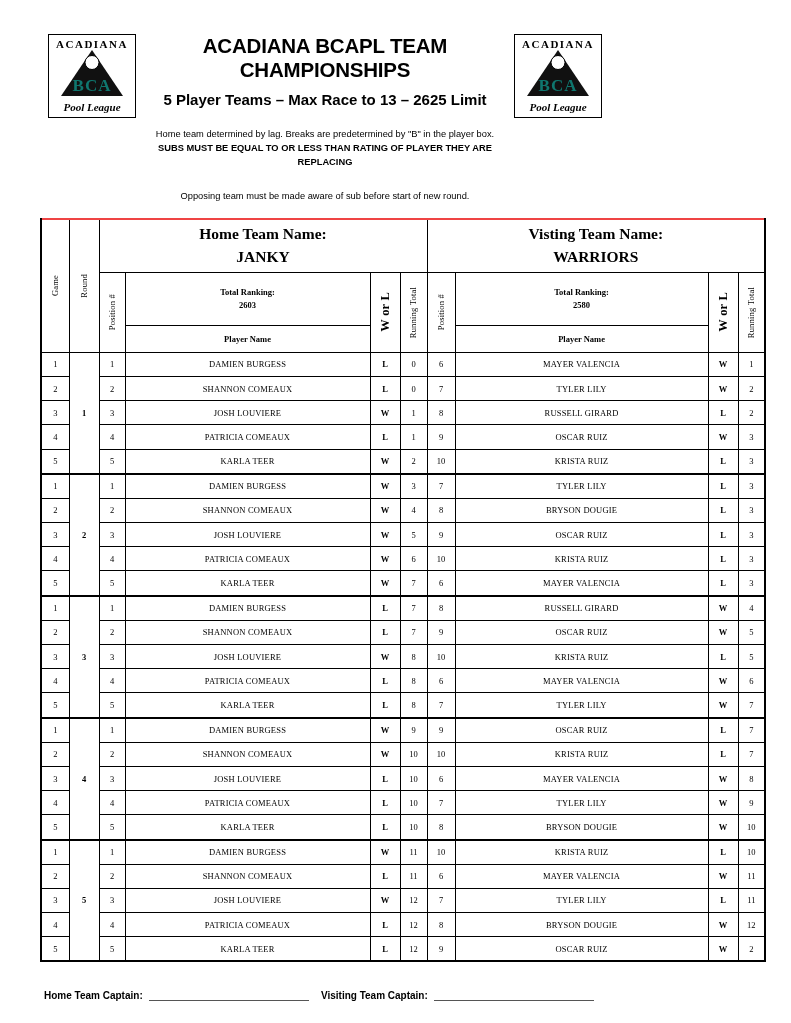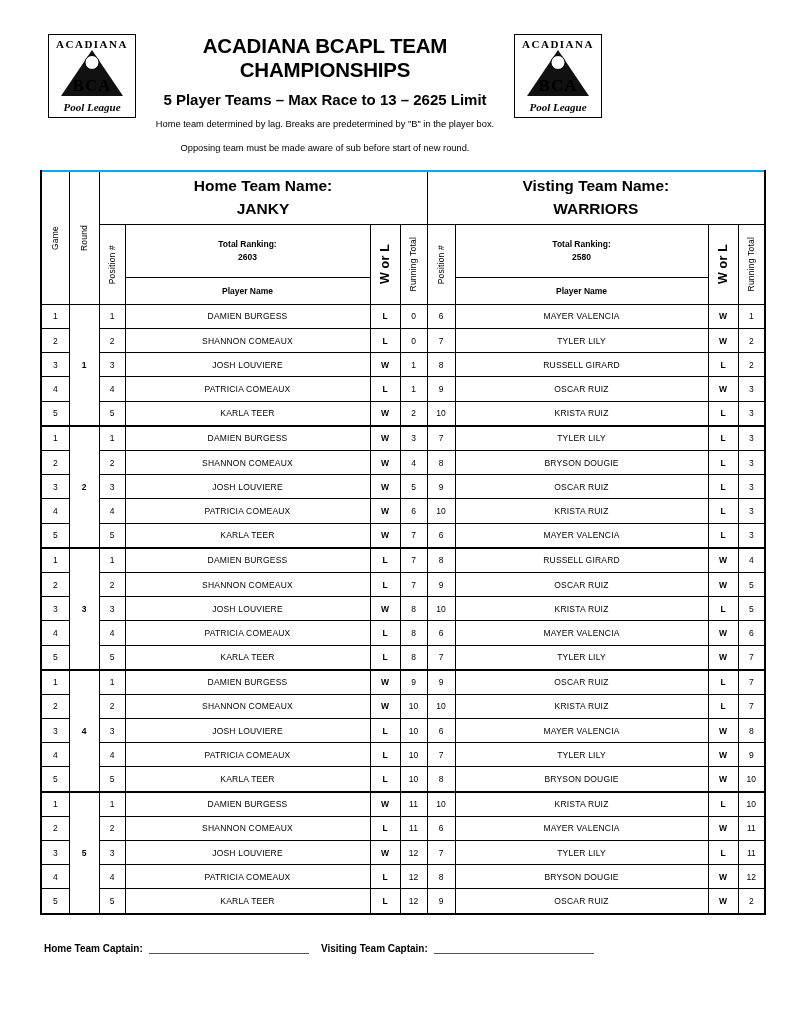--- a/index.html
+++ b/index.html
@@ -80,21 +80,21 @@
   }
   .logo .bca {
     position: absolute;
     top: 41px;
     left: 0;
     width: 100%;
     text-align: center;
     font-family: "Liberation Serif", serif;
     font-weight: bold;
     font-size: 17px;
-    color: #000000;
+    color: #0f766e;
     letter-spacing: 1px;
   }
   .logo .pool {
     position: absolute;
     bottom: 4px;
     left: 0;
     width: 100%;
     text-align: center;
     font-family: "Liberation Serif", serif;
     font-style: italic;
@@ -111,21 +111,21 @@
     font-weight: bold;
     letter-spacing: -0.2px;
   }
   .sub-title {
     font-size: 15px;
     font-weight: bold;
     margin-top: 9px;
   }
   .note {
     font-size: 9.3px;
-    margin-top: 10px;
+    margin-top: 20px;
     line-height: 1.5;
   }
   .note.bold {
     font-weight: bold;
     margin-top: 0;
   }
 
   
   table.sheet {
     border-collapse: collapse;
@@ -134,21 +134,22 @@
     table-layout: fixed;
   }
   table.sheet td, table.sheet th {
     border: 1px solid #000;
     padding: 0;
     text-align: center;
     vertical-align: middle;
     font-size: 8.5px;
   }
   .outer {
-    border: 2px solid #0ea5e9;
+    border: 2px solid #ef4444;
+    font-family: Liberation Serif, serif;
   }
 
   
   col.c-game   { width: 28px; }
   col.c-round  { width: 30px; }
   col.c-pos    { width: 26px; }
   col.c-name   { width: 245px; }
   col.c-wl     { width: 30px; }
   col.c-rt     { width: 27px; }
   col.c-pos2   { width: 28px; }
@@ -252,20 +253,21 @@
         <div class="ball"></div>
         <div class="bca">BCA</div>
         <div class="pool">Pool League</div>
       </div>
     </div>
 
     <div class="title-block">
       <div class="main-title">ACADIANA BCAPL TEAM CHAMPIONSHIPS</div>
       <div class="sub-title">5 Player Teams – Max Race to 13 – 2625 Limit</div>
       <div class="note">Home team determined by lag.  Breaks are predetermined by "B" in the player box.</div>
+      <div class="note bold">SUBS MUST BE EQUAL TO OR LESS THAN RATING OF PLAYER THEY ARE REPLACING</div>
       <div class="note">Opposing team must be made aware of sub before start of new round.</div>
     </div>
 
     <div class="logo">
       <div class="lwrap">
         <div class="acadiana">ACADIANA</div>
         <div class="triangle"></div>
         <div class="ball"></div>
         <div class="bca">BCA</div>
         <div class="pool">Pool League</div>

